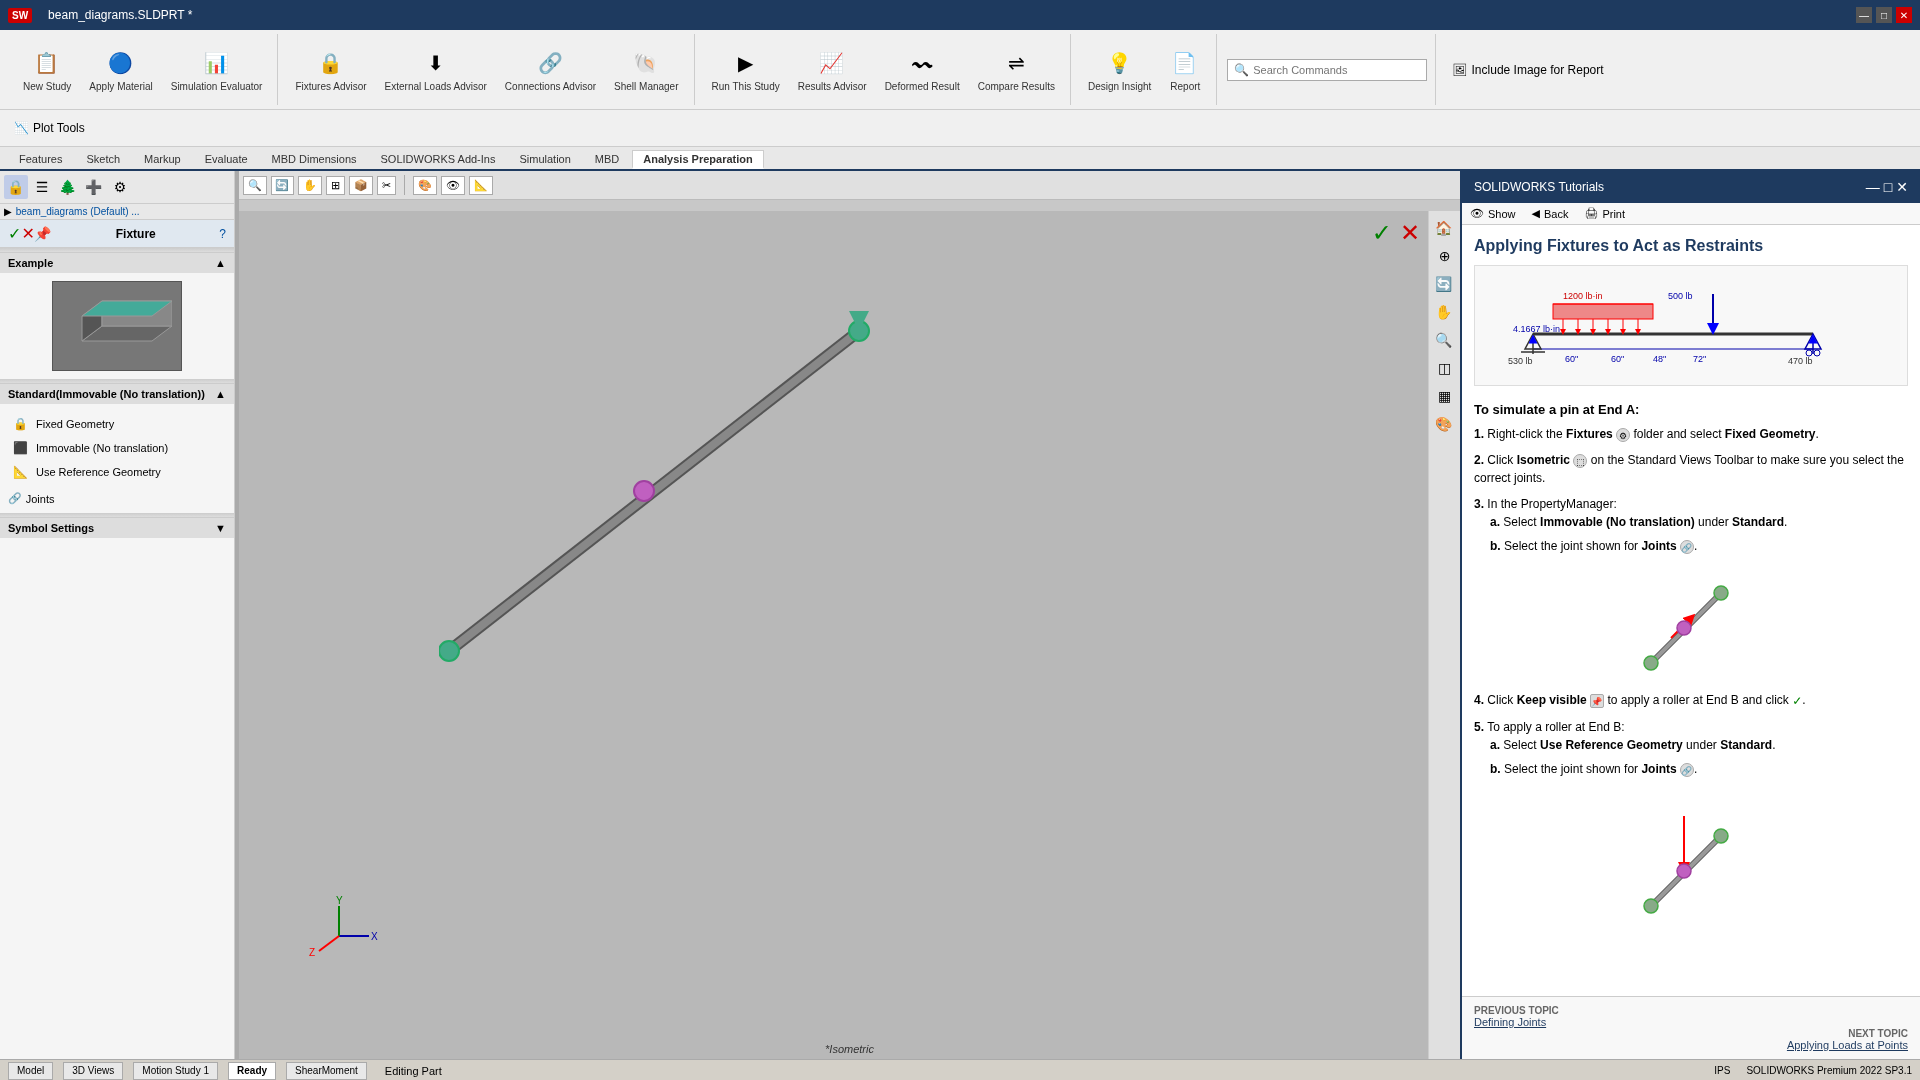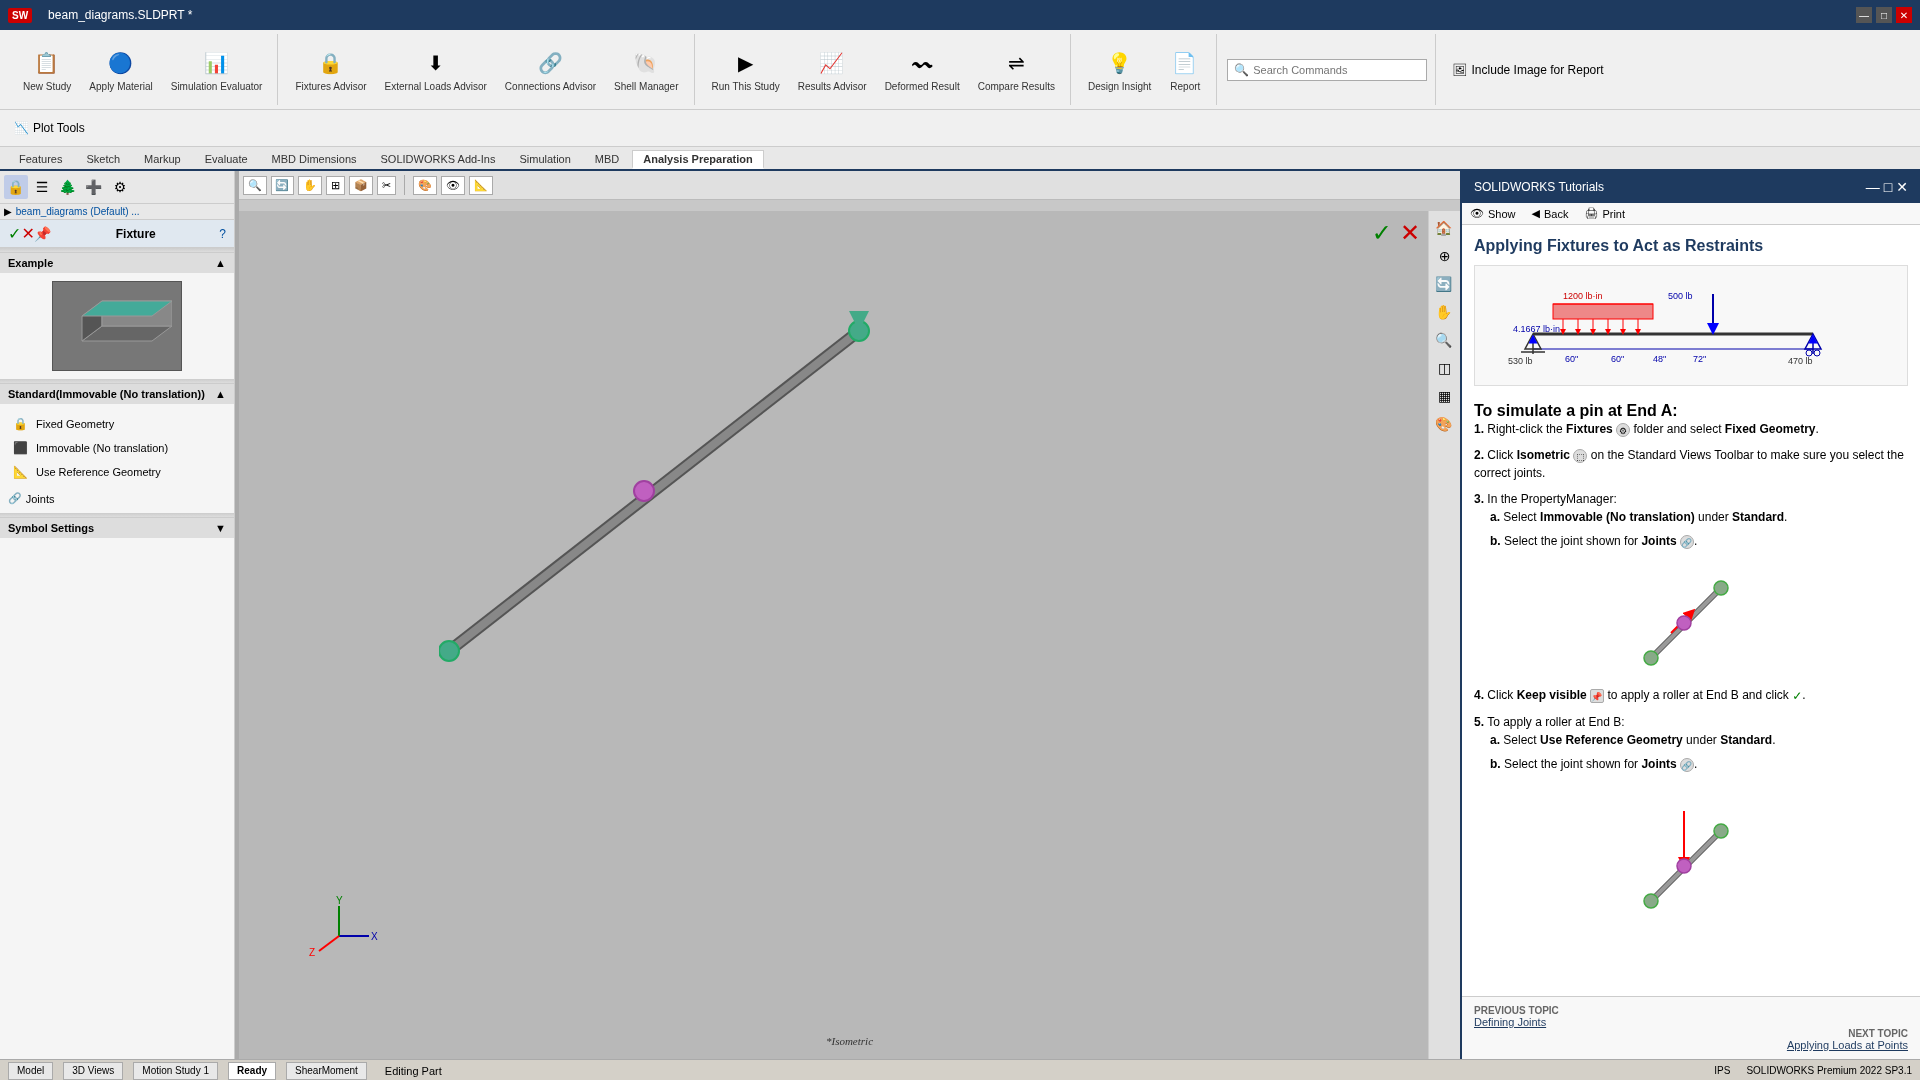--- a/index.html
+++ b/index.html
@@ -47,38 +47,38 @@
     .option-item { display: flex; align-items: center; gap: 6px; padding: 3px 4px; cursor: pointer; font-size: 11px; }
     .option-icon { width: 18px; height: 18px; font-size: 12px; display: flex; align-items: center; justify-content: center; }
     .joint-input-area { background: #c8d8f8; border: 2px solid #5080c0; padding: 4px; min-height: 50px; margin: 4px 0; font-size: 11px; }
     .joint-item { font-size: 11px; color: #003080; }
 
     
     .viewport { flex: 1; background: #c8c8c8; position: relative; overflow: hidden; }
     .viewport-toolbar { display: flex; align-items: center; gap: 4px; padding: 4px; background: #e0e0e0; border-bottom: 1px solid #bbb; }
     .view-btn { padding: 2px 4px; font-size: 11px; cursor: pointer; border: 1px solid #aaa; background: white; }
     .viewport-canvas { position: absolute; top: 40px; left: 0; right: 0; bottom: 0; }
-    .view-label { position: absolute; bottom: 12px; left: 50%; transform: translateX(-50%); font-size: 11px; color: #333; font-style: italic; font-family: Liberation Serif, serif; }
+    .view-label { position: absolute; bottom: 4px; left: 50%; transform: translateX(-50%); font-size: 11px; color: #333; font-style: italic; }
 
     
     .right-tools { width: 32px; background: #e0e0e0; border-left: 1px solid #ccc; display: flex; flex-direction: column; align-items: center; padding: 4px 0; gap: 2px; }
     .right-tool-btn { width: 26px; height: 26px; display: flex; align-items: center; justify-content: center; cursor: pointer; border: 1px solid transparent; border-radius: 2px; font-size: 14px; }
 
     
     .tutorial-panel { width: 460px; background: white; border-left: 2px solid #1e3a5f; display: flex; flex-direction: column; overflow: hidden; }
     .tutorial-header { background: #1e3a5f; color: white; padding: 8px 12px; display: flex; align-items: center; justify-content: space-between; }
     .tutorial-header-controls { display: flex; gap: 4px; }
     .tut-ctrl-btn { color: white; cursor: pointer; font-size: 14px; }
     .tutorial-show-bar { display: flex; gap: 16px; padding: 4px 8px; border-bottom: 1px solid #ccc; background: #f8f8f8; }
     .show-btn { display: flex; align-items: center; gap: 4px; cursor: pointer; font-size: 11px; }
     .tutorial-content { flex: 1; overflow-y: auto; padding: 12px; }
     .tutorial-title { font-size: 16px; font-weight: bold; margin-bottom: 10px; color: #1e3a5f; }
     .tutorial-intro { font-size: 12px; margin-bottom: 12px; line-height: 1.5; }
     .beam-diagram { margin: 8px 0 16px 0; padding: 8px; background: #f8f8f8; border: 1px solid #ddd; }
-    .section-label { font-size: 16px; font-weight: bold; margin-bottom: 0; }
+    .section-label { font-size: 13px; font-weight: bold; margin-bottom: 8px; }
     .instruction-list { padding-left: 0; list-style: none; }
     .instruction-item { margin-bottom: 8px; font-size: 12px; line-height: 1.5; }
     .instruction-item .num { font-weight: bold; display: inline; }
     .sub-list { list-style: none; padding-left: 16px; margin-top: 0; }
     .sub-item { margin-bottom: 6px; font-size: 12px; line-height: 1.5; }
     .sub-item .letter { font-weight: bold; }
     b { font-weight: bold; }
     .joint-diagram { margin: 8px 0; text-align: center; }
     .joint-diagram svg { display: block; margin: 0 auto; }
     .tutorial-footer { display: flex; justify-content: space-between; padding: 8px 12px; border-top: 1px solid #ccc; background: #f8f8f8; flex-direction: column; }

